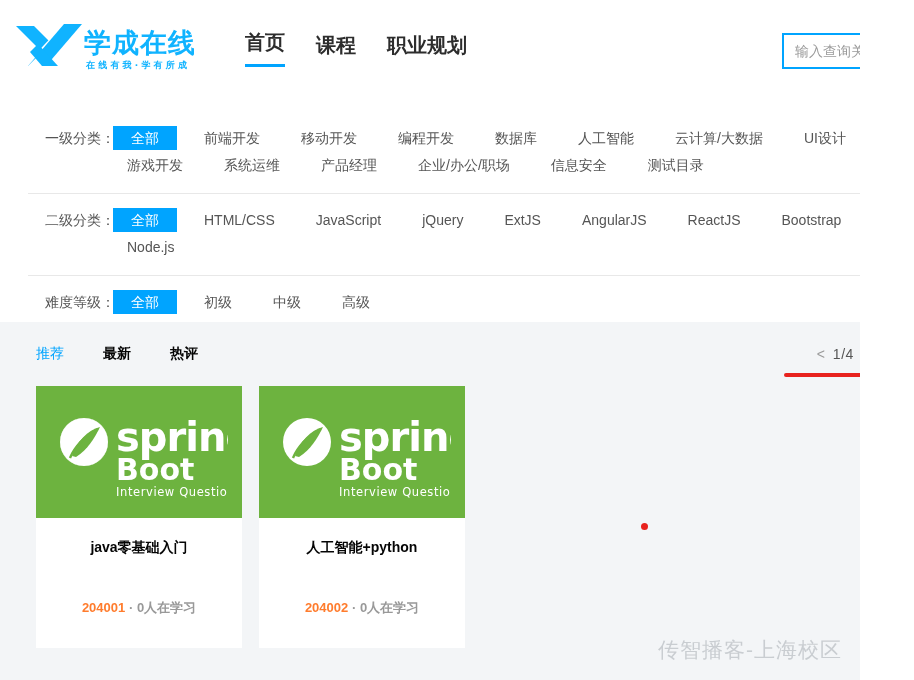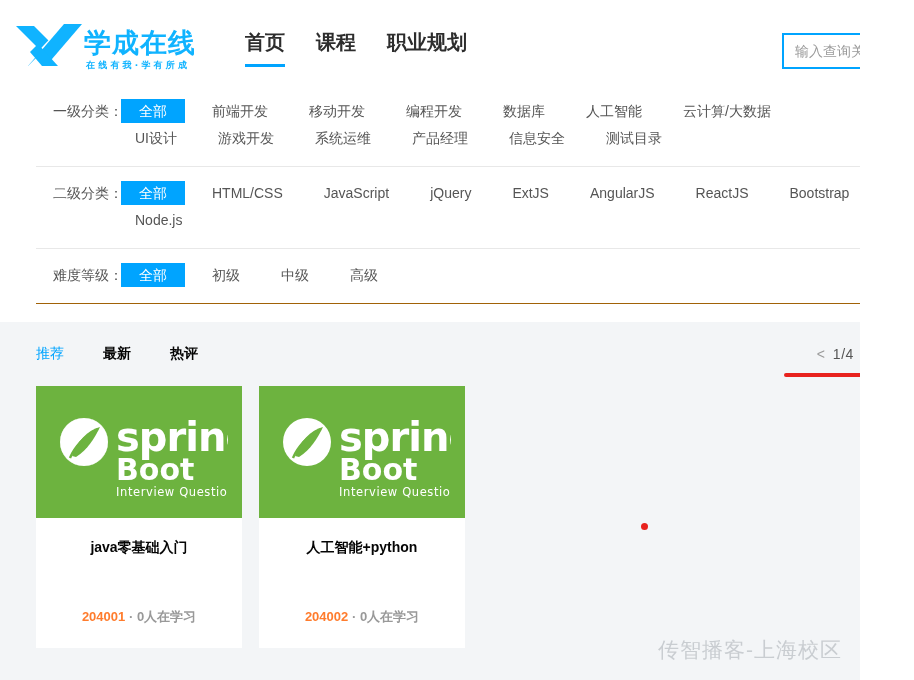--- a/index.html
+++ b/index.html
@@ -15,21 +15,21 @@
   
   .header {
     position: absolute; left: 0; top: 0;
     width: 914px; height: 101px;
     background: #ffffff;
     display: flex; align-items: center;
   }
   .logo { position: absolute; left: 14px; top: 22px; width: 180px; height: 52px; }
   .logo svg { display: block; }
 
-  .nav { position: absolute; left: 245px; top: 30px; display: flex; align-items: flex-start; }
+  .nav { position: absolute; left: 245px; top: 30px; display: flex; align-items: flex-end; }
   .nav-item {
     font-size: 20px; font-weight: bold; color: #2d2d2d;
     margin-right: 31px; padding-bottom: 10px; cursor: pointer;
     white-space: nowrap; line-height: 24px;
   }
   .nav-item.active { color: #2d2d2d; border-bottom: 3px solid #00a4ff; }
 
   .search-box {
     position: absolute; left: 782px; top: 33px;
     width: 170px; height: 36px;
@@ -39,24 +39,24 @@
   .search-input {
     border: 0; outline: 0; width: 100%; height: 100%;
     padding: 0 11px; font-size: 14px; color: #666;
     font-family: "Liberation Sans", "DejaVu Sans", sans-serif;
     background: transparent;
   }
   .search-input::placeholder { color: #9a9a9a; }
 
   
   .filters {
-    position: absolute; left: 0; top: 85px;
+    position: absolute; left: 0; top: 112px;
     width: 914px; height: 221px;
     background: #ffffff;
-    padding: 0 36px;
+    padding: 0 28px;
   }
   .filter-row {
     display: flex; align-items: flex-start;
     padding: 14px 0 13px 0;
     border-bottom: 1px solid #e8e8e8;
   }
   .filter-row.last { border-bottom: 1px solid #a16207; }
   .filter-label {
     font-size: 14px; color: #555555;
     width: 85px; flex: 0 0 85px;
@@ -114,21 +114,21 @@
     width: 206px; height: 132px;
     background: #6db33f;
     position: relative; overflow: hidden;
   }
   .sb-logo { position: absolute; left: 14px; top: 22px; }
   .card-body { padding: 19px 18px 0 18px; height: 130px; font-weight: bold; }
   .card-title {
     font-size: 14px; color: #050505;
     line-height: 20px; height: 42px; overflow: hidden;
   }
-  .card-meta { font-size: 13px; color: #999999; margin-top: 29px; }
+  .card-meta { font-size: 13px; color: #999999; margin-top: 20px; }
   .card-meta .num { color: #ff7c2d; }
 
   .watermark {
     position: absolute; right: 18px; bottom: 16px;
     font-size: 21px; color: #c9cdd1; letter-spacing: 1px;
     pointer-events: none; user-select: none;
   }
   .cursor-dot {
     position: absolute; left: 641px; top: 523px;
     width: 7px; height: 7px; border-radius: 50%;
@@ -178,20 +178,21 @@
         <span class="fv">前端开发</span>
         <span class="fv">移动开发</span>
         <span class="fv">编程开发</span>
         <span class="fv">数据库</span>
         <span class="fv">人工智能</span>
         <span class="fv">云计算/大数据</span>
         <span class="fv">UI设计</span>
         <span class="fv">游戏开发</span>
         <span class="fv">系统运维</span>
         <span class="fv">产品经理</span>
+        <span class="fv">企业/办公/职场</span>
         <span class="fv">信息安全</span>
         <span class="fv">测试目录</span>
       </div>
     </div>
 
     <div class="filter-row">
       <div class="filter-label">二级分类：</div>
       <div class="filter-values">
         <span class="fv active">全部</span>
         <span class="fv">HTML/CSS</span>

